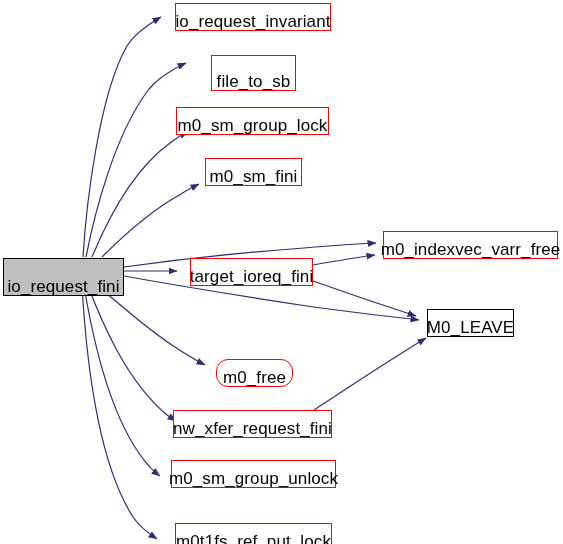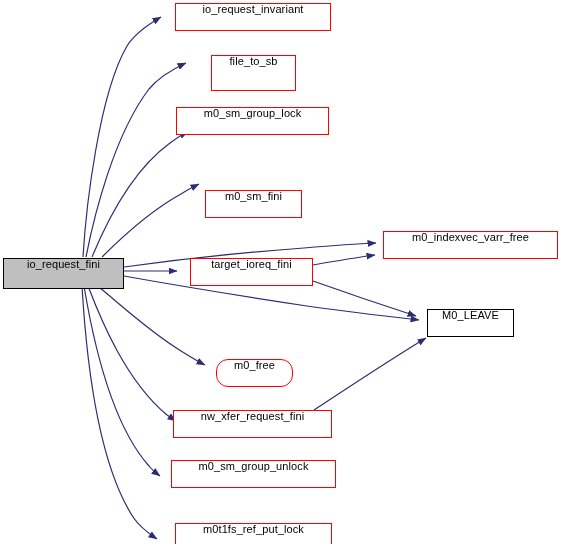--- a/index.html
+++ b/index.html
@@ -19,23 +19,23 @@
     position: absolute;
     left: 0;
     top: 0;
     width: 563px;
     height: 544px;
   }
   .node {
     position: absolute;
     box-sizing: border-box;
     display: flex;
-    align-items: flex-start;
+    align-items: flex-end;
     justify-content: center;
-    font-size: 11px;
+    font-size: 17px;
     line-height: 1;
     color: #000000;
     white-space: nowrap;
     letter-spacing: 0.1px;
     z-index: 5;
   }
   .node.red {
     border: 1px solid #ff0000;
     background: #ffffff;
   }
@@ -72,33 +72,33 @@
         <path d="M 98,286 C 118,303 150,332 181,351 189,356 197,361 205,365" fill="none" stroke="#2d2d72" stroke-width="1.2" marker-end="url(#arrowhead)"></path>
         <path d="M 88,286 C 101,320 126,381 167,415 170,417 173,419 176,421" fill="none" stroke="#2d2d72" stroke-width="1.2" marker-end="url(#arrowhead)"></path>
         <path d="M 84,286 C 91,328 108,420 149,466 152,470 156,473 160,476" fill="none" stroke="#2d2d72" stroke-width="1.2" marker-end="url(#arrowhead)"></path>
         <path d="M 82,286 C 85,337 94,456 133,517 139,526 148,533 157,539" fill="none" stroke="#2d2d72" stroke-width="1.2" marker-end="url(#arrowhead)"></path>
         <path d="M 313,265 C 330,262 353,258 375,255" fill="none" stroke="#2d2d72" stroke-width="1.2" marker-end="url(#arrowhead)"></path>
         <path d="M 313,281 C 341,291 385,306 416,316" fill="none" stroke="#2d2d72" stroke-width="1.2" marker-end="url(#arrowhead)"></path>
         <path d="M 314,410 C 343,391 388,361 426,338" fill="none" stroke="#2d2d72" stroke-width="1.2" marker-end="url(#arrowhead)"></path>
       </g>
   </svg>
   <div id="nodes-group">
-      <div class="node current" style="left: 3px; top: 258px; width: 121px; height: 31px;">
+      <div class="node current" style="left: 3px; top: 258px; width: 121px; height: 38px;">
         <span class="node-label">io_request_fini</span>
       </div>
       <div class="node red" style="left: 175px; top: 3px; width: 156px; height: 28px;">
         <span class="node-label">io_request_invariant</span>
       </div>
       <div class="node red" style="left: 211px; top: 55px; width: 85px; height: 36px;">
         <span class="node-label">file_to_sb</span>
       </div>
       <div class="node red" style="left: 176px; top: 107px; width: 153px; height: 28px;">
         <span class="node-label">m0_sm_group_lock</span>
       </div>
-      <div class="node red" style="left: 205px; top: 158px; width: 97px; height: 28px; margin-top: 32px;">
+      <div class="node red" style="left: 205px; top: 158px; width: 97px; height: 28px;">
         <span class="node-label">m0_sm_fini</span>
       </div>
       <div class="node red" style="left: 383px; top: 231px; width: 175px; height: 28px;">
         <span class="node-label">m0_indexvec_varr_free</span>
       </div>
       <div class="node red" style="left: 190px; top: 258px; width: 123px; height: 28px;">
         <span class="node-label">target_ioreq_fini</span>
       </div>
       <div class="node black" style="left: 427px; top: 309px; width: 87px; height: 28px;">
         <span class="node-label">M0_LEAVE</span>

